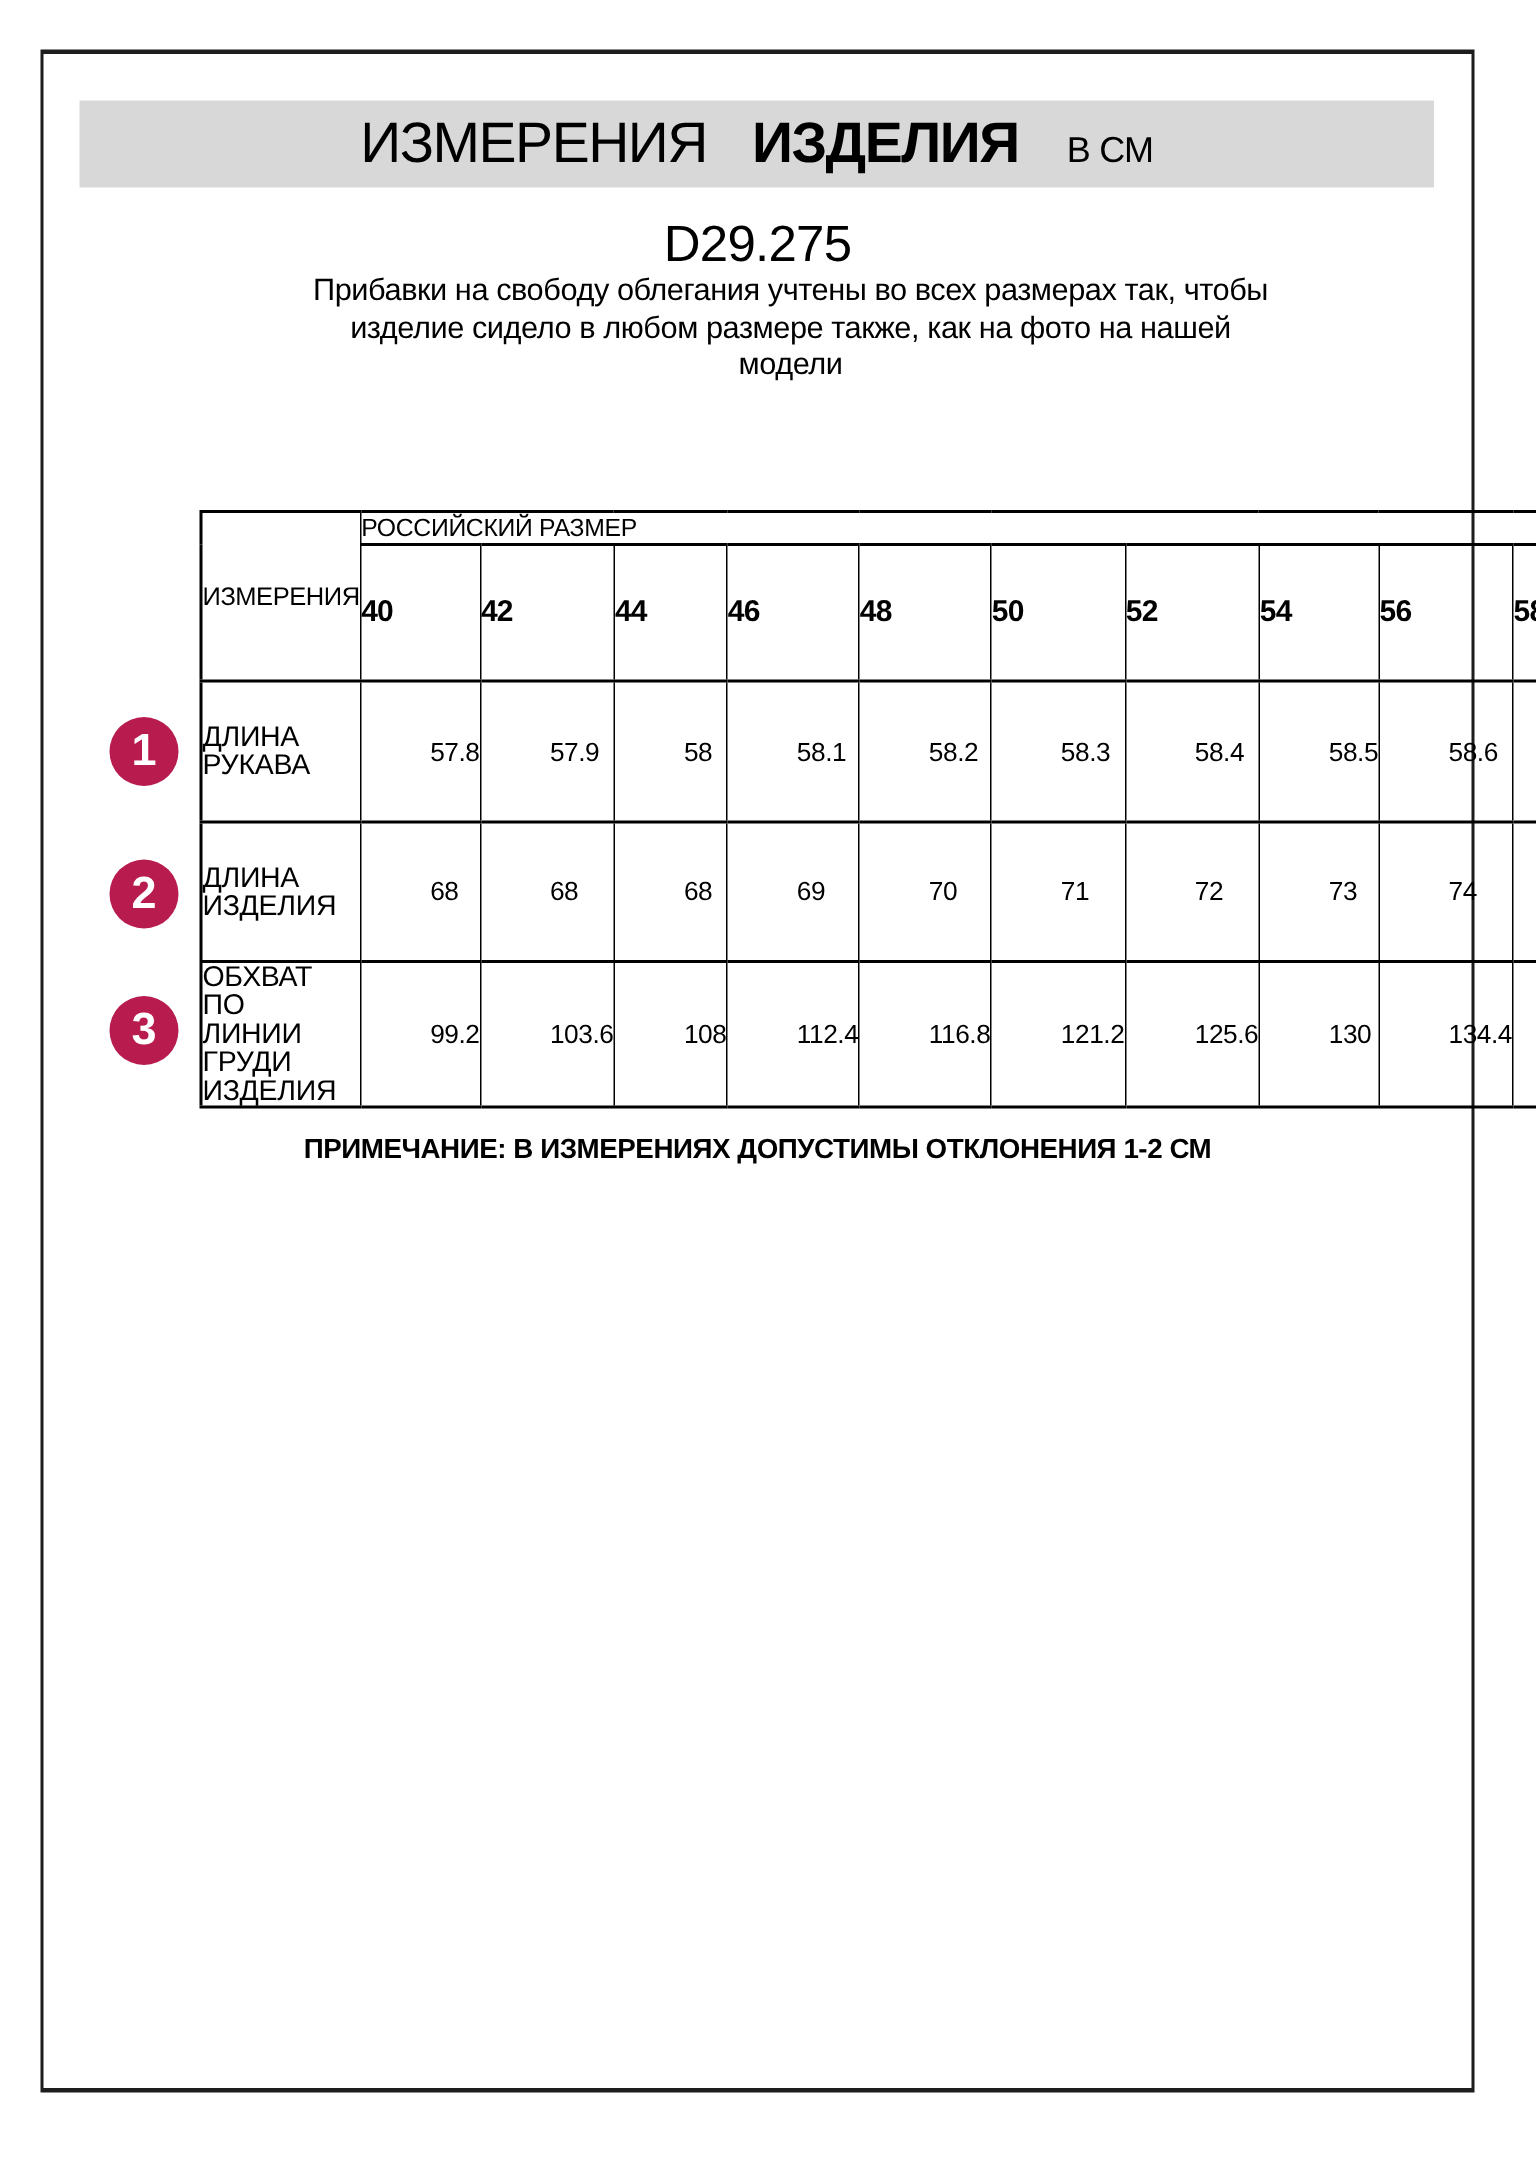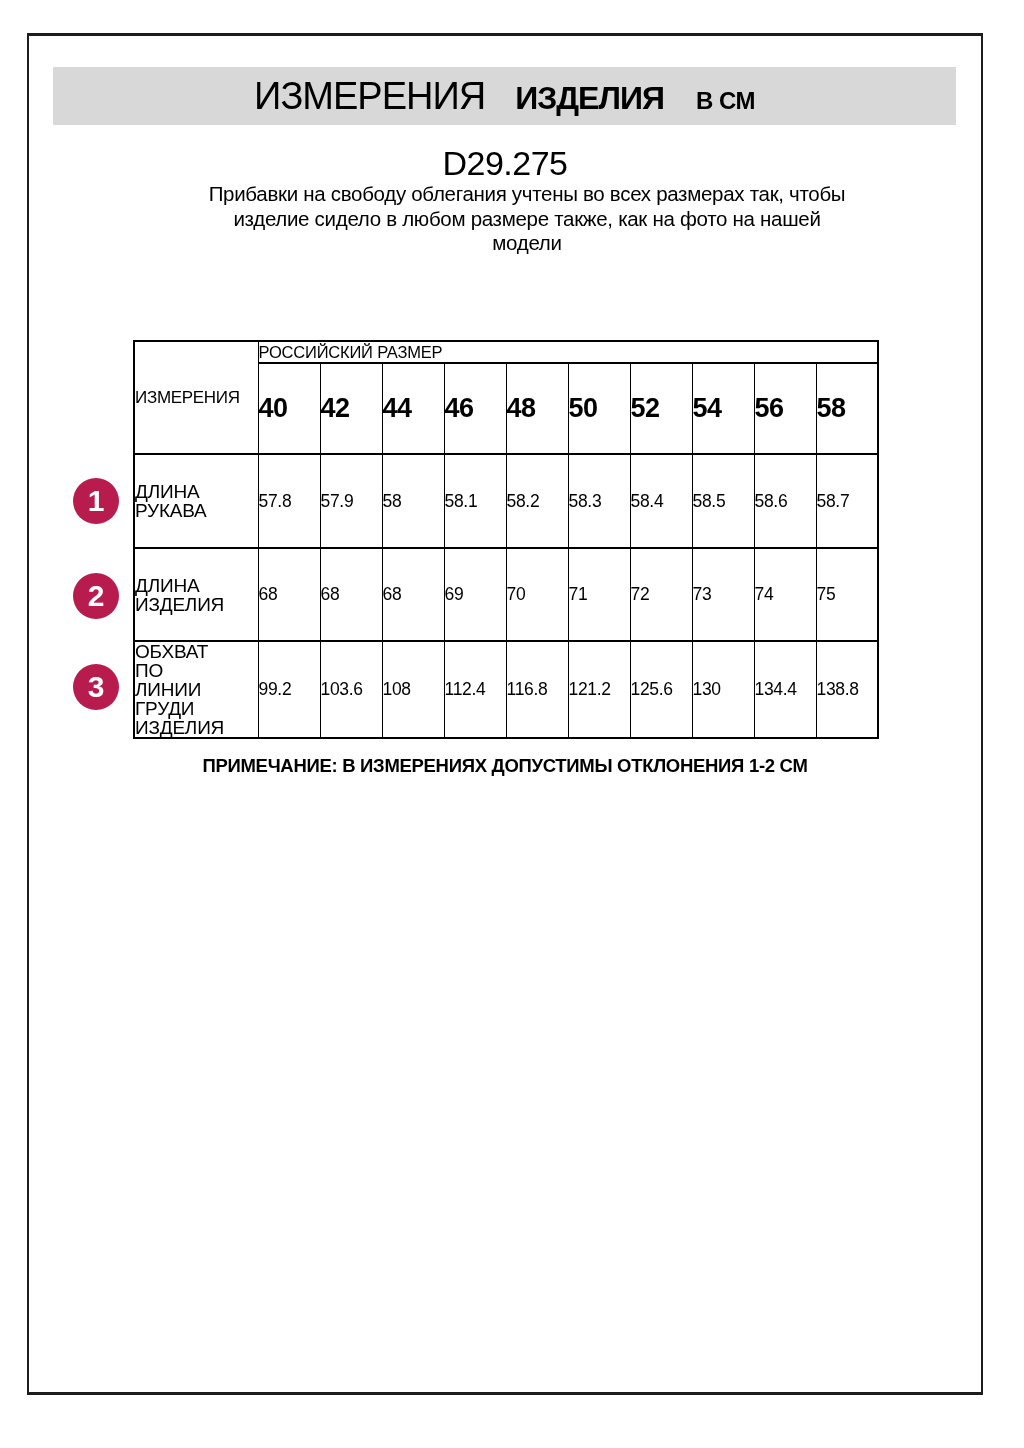--- a/index.html
+++ b/index.html
@@ -16,22 +16,22 @@
     background:#fff;
   }
 
   .title-band {
     position:absolute; left:53px; top:67px; width:903px; height:58px;
     background:#d8d8d8;
     display:flex; align-items:baseline; justify-content:center;
     padding-top:8px;
   }
   .title-word1 { font-size:38px; font-weight:normal; letter-spacing:-1px; line-height:42px; }
-  .title-word2 { font-size:32px; font-weight:bold;   letter-spacing:-1px; line-height:42px; margin-left:30px; }
-  .title-unit  { font-size:24px; font-weight:bold; letter-spacing:-0.5px; margin-left:32px; }
+  .title-word2 { font-size:38px; font-weight:bold;   letter-spacing:-1px; line-height:42px; margin-left:30px; }
+  .title-unit  { font-size:24px; font-weight:normal; letter-spacing:-0.5px; margin-left:32px; }
 
   .product-code {
     position:absolute; left:27px; top:144px; width:956px;
     text-align:center; font-size:34px; letter-spacing:-0.5px;
   }
   .description {
     position:absolute; left:27px; top:182px; width:956px;
     text-align:center; font-size:20.5px; letter-spacing:-0.3px;
   }
   .description .line { line-height:24.5px;margin-left:44px; }
@@ -42,24 +42,24 @@
     border:2px solid #000;
   }
   .size-table td {
     border-left:1px solid #000; border-right:1px solid #000;
     border-top:2px solid #000; border-bottom:2px solid #000;
     text-align:left; vertical-align:middle; padding:0;
   }
   .size-table .row-group td { border-bottom:1px solid #000; }
   .size-table .cell-corner { font-size:17px; letter-spacing:-0.3px; }
   .size-table .cell-group  { font-size:16.5px; letter-spacing:-0.2px; height:22px; }
-  .size-table .cell-size   { font-size:27px; font-weight:bold; letter-spacing:-0.5px;margin-top:38px; }
+  .size-table .cell-size   { font-size:20px; font-weight:bold; letter-spacing:-0.5px;margin-top:38px; }
   .size-table .cell-label  { font-size:19px; line-height:19px; letter-spacing:-0.2px; }
   .size-table .cell-label span { display:inline-block; max-width:96px; }
-  .size-table .cell-val    { font-size:17.5px; letter-spacing:-0.3px; }
+  .size-table .cell-val    { font-size:17.5px; letter-spacing:-0.3px;padding-left:46px; }
   .row-sizes  td { height:91px; }
   .row-data-1 td { height:94px; }
   .row-data-2 td { height:93px; }
   .row-data-3 td { height:97px; }
 
   .badge {
     position:absolute; left:73px; width:46px; height:46px; border-radius:50%;
     background:#b81b4d; color:#fff; font-weight:bold; font-size:30px;
     display:flex; align-items:center; justify-content:center;
   }

